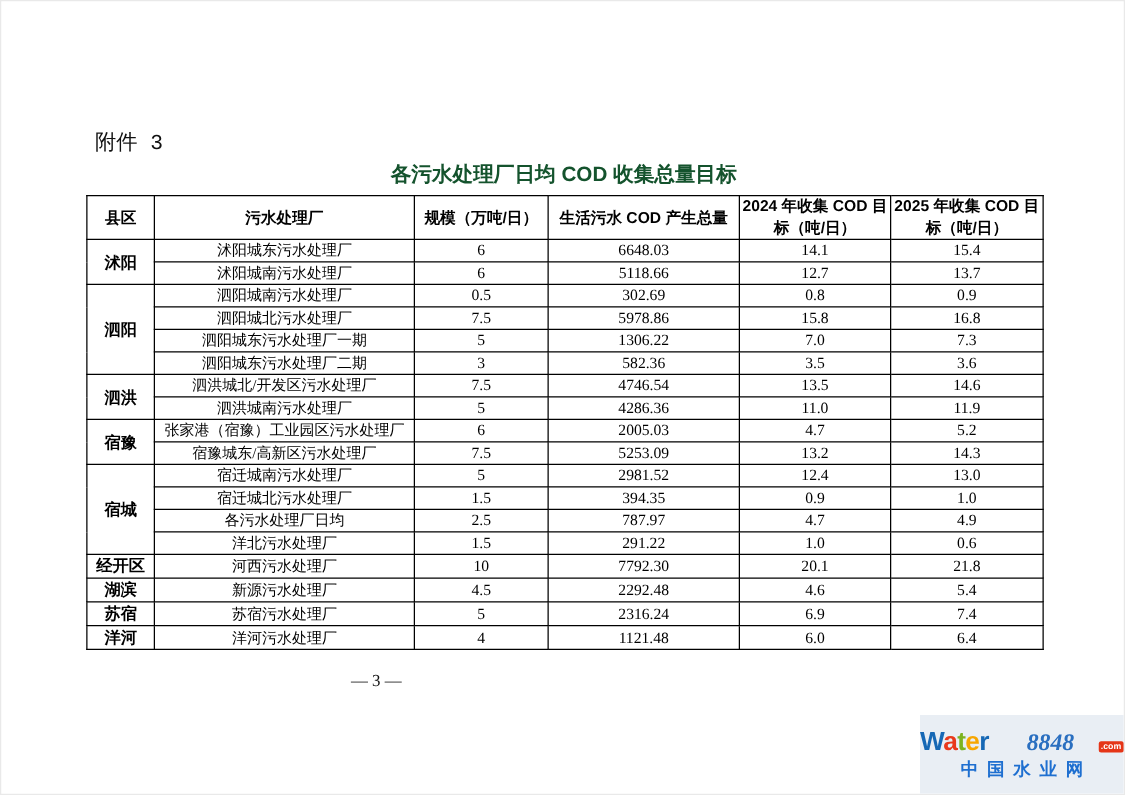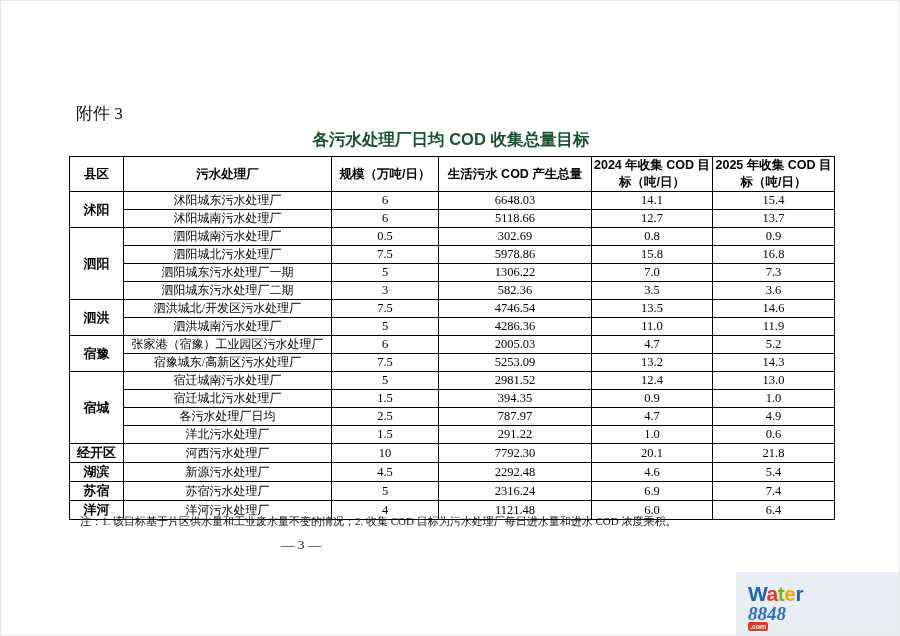--- a/index.html
+++ b/index.html
@@ -3,21 +3,21 @@
 <meta charset="utf-8">
 <style>
   html, body { margin:0; padding:0; background:#ffffff; }
   .page {
     position:relative; width:900px; height:636px; background:#ffffff;
     border:1px solid #e9e9e9; box-sizing:border-box; overflow:hidden;
     font-family:"Liberation Serif", serif; color:#000;
   }
   .attachment {
     position:absolute; left:75px; top:101px;
-    font-family:Liberation Serif, serif; font-size:17px; color:#111;
+    font-family:Liberation Mono, monospace; font-size:17px; color:#111;
   }
   .title {
     position:absolute; left:0; top:128px; width:900px; margin:0;
     text-align:center; font-family:"Liberation Sans", sans-serif;
     font-size:16.5px; font-weight:bold; color:#14532d;
   }
   table.cod-table {
     position:absolute; left:68px; top:155px; width:765px;
     border-collapse:collapse; table-layout:fixed;
   }
@@ -42,21 +42,21 @@
   }
   .page-number {
     position:absolute; left:250px; top:536px; width:100px; text-align:center;
     font-family:"Liberation Serif", serif; font-size:13.5px; color:#111;
   }
   .watermark {
     position:absolute; right:0; bottom:0; width:163px; height:63px;
     box-sizing:border-box; padding-top:11px; text-align:center;
   }
   .brand-line {
-    display:flex; align-items:baseline; justify-content:space-between; line-height:1;flex-direction:column;
+    display:flex; align-items:baseline; justify-content:space-between; line-height:1;
   }
   .brand {
     font-family:"Liberation Sans", sans-serif; font-weight:bold;
     font-size:21px; letter-spacing:-0.5px;
   }
   .brand-num {
     font-family:"Liberation Serif", serif; font-style:italic; font-weight:bold;
     font-size:19px; margin-left:1px;
   }
   .brand-tld {
@@ -230,21 +230,20 @@
           <td rowspan="1" class="district">洋河</td>
           <td class="plant">洋河污水处理厂</td>
           <td class="num">4</td>
           <td class="num">1121.48</td>
           <td class="num">6.0</td>
           <td class="num">6.4</td>
         </tr>
       </tbody>
   </table>
 
-  <div class="note">注：1. 该目标基于片区供水量和工业废水量不变的情况；2. 收集 COD 目标为污水处理厂每日进水量和进水 COD 浓度乘积。</div>
 
   <div class="page-number">— 3 —</div>
 
   <div class="watermark" style="background: rgb(233, 238, 244);">
     <div class="brand-line">
       <span class="brand"><span style="color: rgb(22, 104, 181);">W</span><span style="color: rgb(232, 57, 28);">a</span><span style="color: rgb(124, 179, 32);">t</span><span style="color: rgb(247, 166, 0);">e</span><span style="color: rgb(22, 104, 181);">r</span></span>
         <span class="brand-num" style="color: rgb(42, 111, 192); margin-left: 12px;">8848</span>
         <span class="brand-tld" style="background: rgb(229, 53, 23); color: rgb(255, 255, 255);">.com</span>
     </div>
     <div class="brand-subtitle" style="color: rgb(30, 111, 208);">中国水业网</div>

